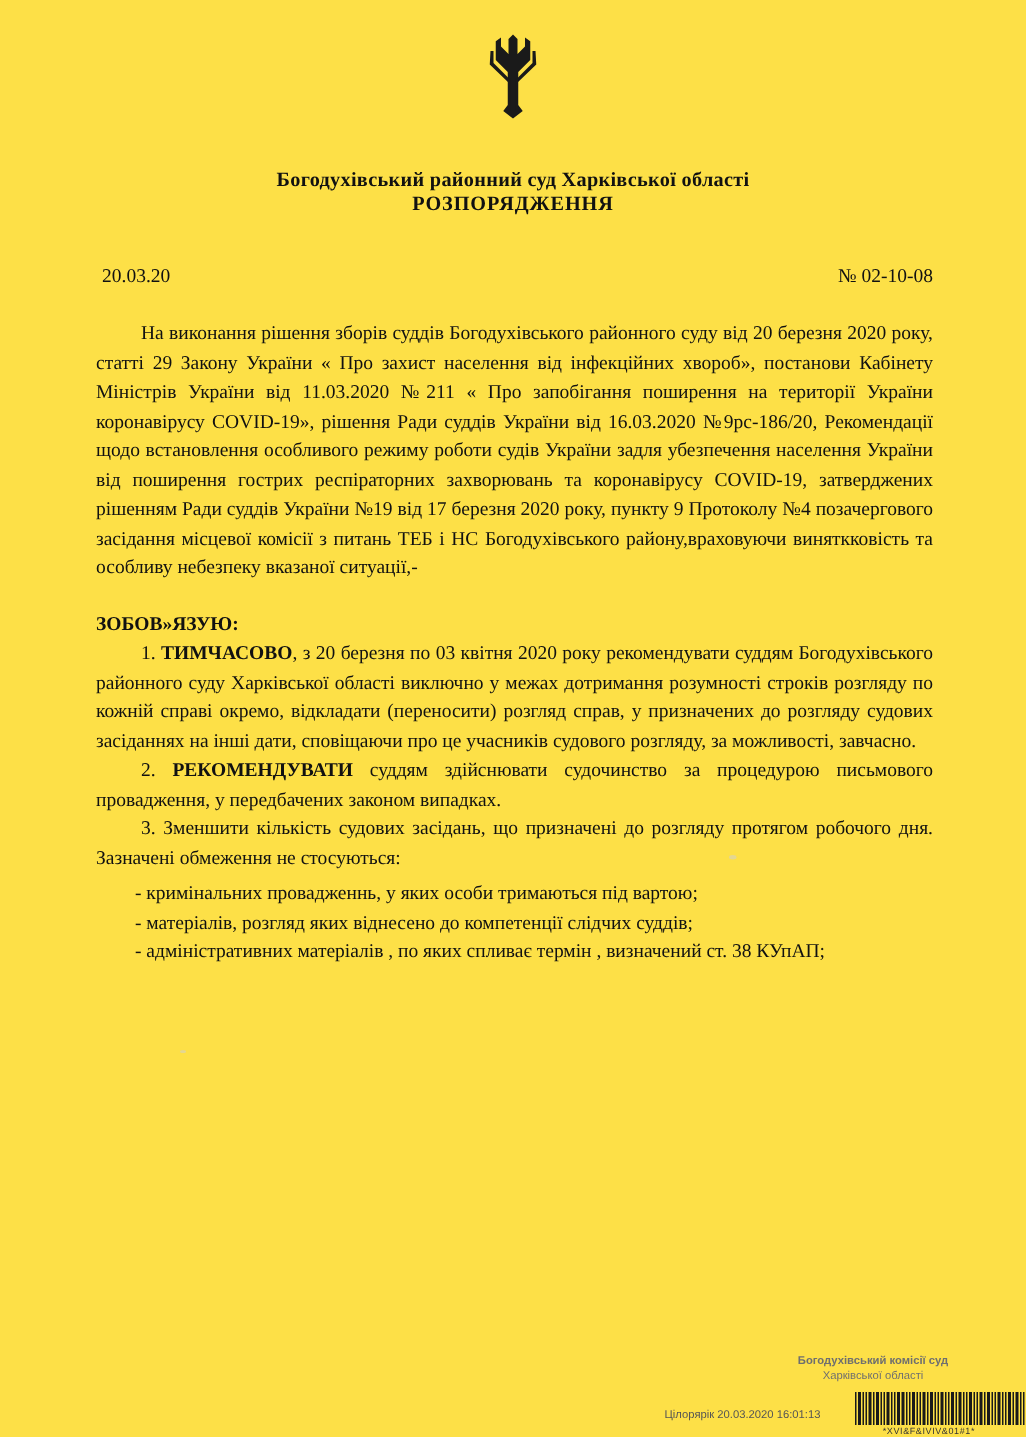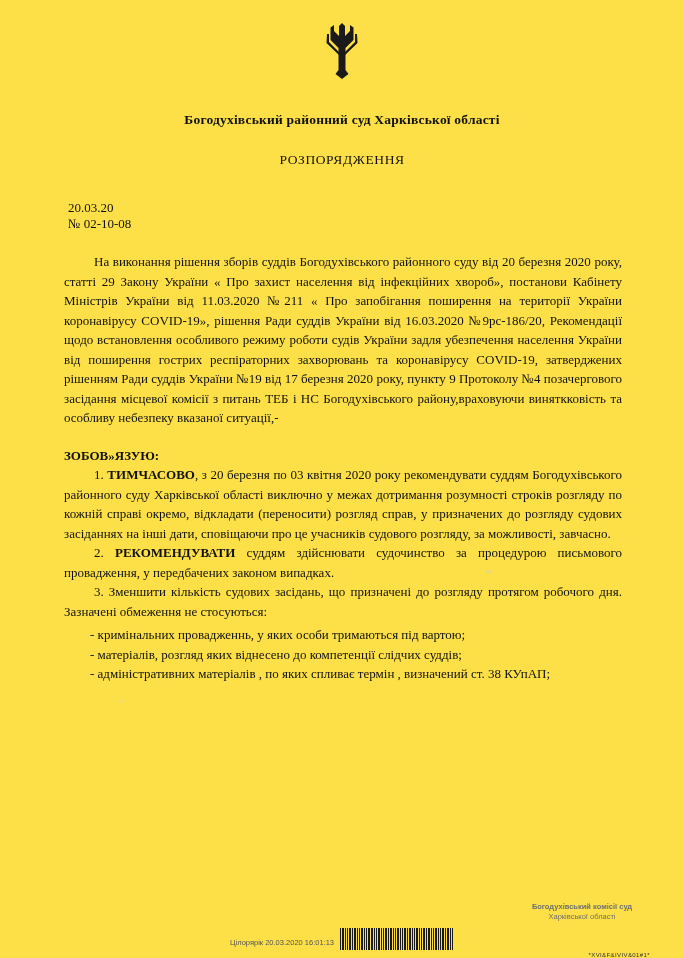--- a/index.html
+++ b/index.html
@@ -30,33 +30,32 @@
 
   .court-title {
     text-align: center;
     font-weight: bold;
     font-size: 13.5px;
     letter-spacing: 0.2px;
     margin-top: 30px;
   }
   .doc-kind {
     text-align: center;
-    font-weight: normal;
+    font-weight: bold;
     font-size: 13.5px;
     letter-spacing: 0.6px;
-    margin-top: 24px;
+    margin-top: 0;
   }
 
   .meta-row {
     margin-top: 32px;
     padding: 0 62px 0 68px;
     display: flex;
     justify-content: space-between;
     font-size: 13px;
-    flex-direction: column;
   }
   .meta-date { }
   .meta-number { }
 
   .subject {
     margin-top: 22px;
     padding: 0 66px 0 64px;
     font-weight: bold;
     font-size: 13px;
     line-height: 1.46;
@@ -100,23 +99,23 @@
     color: #6f6f6f;
     line-height: 1.35;
   }
   .stamp .line1 { font-weight: bold; }
   .footer-bar {
     position: absolute;
     left: 0;
     right: 0;
     bottom: 8px;
     display: flex;
-    justify-content: center;
+    justify-content: flex-end;
     align-items: flex-end;
-    gap: 6px;
+    gap: 23px;
   }
   .footer-label {
     font-family: "Liberation Sans", sans-serif;
     font-size: 7.5px;
     color: #555555;
     padding-bottom: 3px;
     white-space: nowrap;
   }
   .barcode {
     display: flex;

